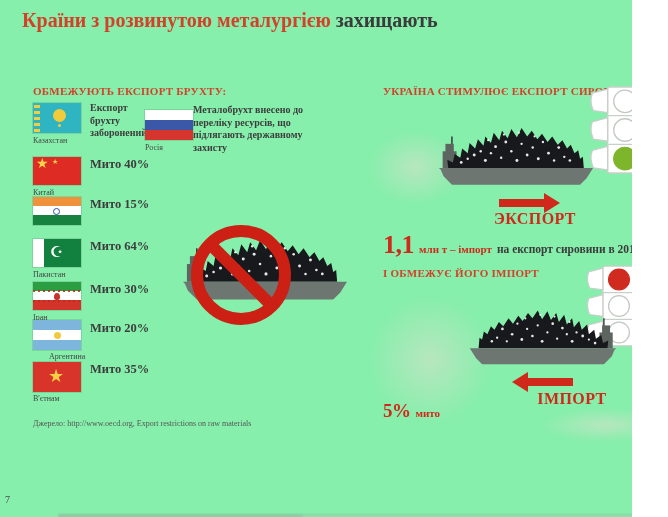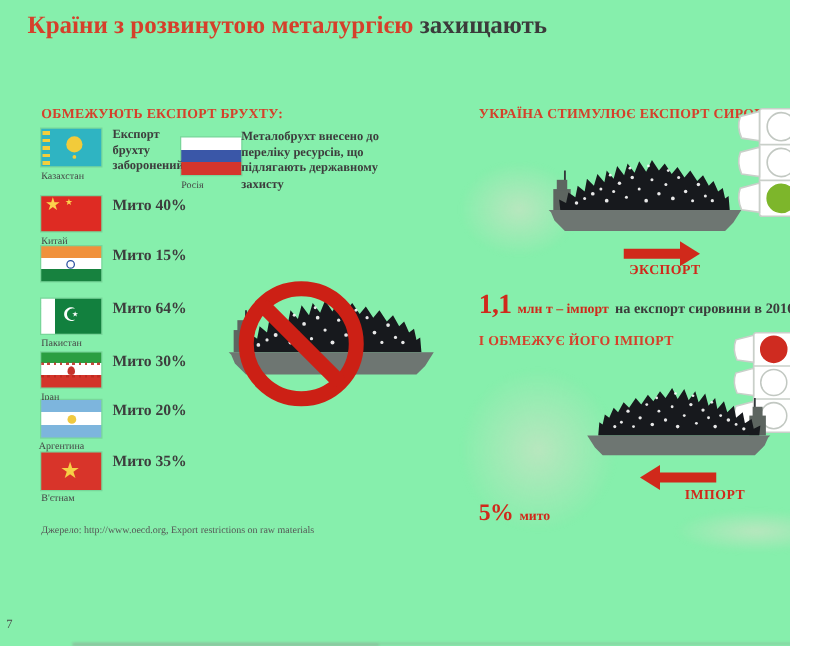--- a/index.html
+++ b/index.html
@@ -62,26 +62,26 @@
   .tl-stroke{fill:#ffffff;stroke:#c9cfc9;stroke-width:1.3;}
   .lens{fill:#ffffff;stroke:#c2c8c2;stroke-width:1.3;}
   .lens.on-green{fill:#7db62b;stroke:#7db62b;}
   .lens.on-red{fill:#cf2b20;stroke:#cf2b20;}
 
   
   .arrow{position:absolute;height:8px;background:#d0291b;z-index:4;}
   .arrow::after{content:"";position:absolute;right:-15px;top:-6px;width:0;height:0;
      border-left:16px solid #d0291b;border-top:10px solid transparent;border-bottom:10px solid transparent;}
   .arrow.left::after{right:auto;left:-15px;border-left:none;border-right:16px solid #d0291b;}
-  .arrow-label{position:absolute;color:#d0291b;font-weight:700;font-size:11px;letter-spacing:.4px;
+  .arrow-label{position:absolute;color:#d0291b;font-weight:700;font-size:16px;letter-spacing:.4px;
      text-align:center;z-index:4;}
 
   
   .stat{position:absolute;display:flex;align-items:baseline;gap:5px;white-space:nowrap;}
-  .stat .big{font-size:22px;font-weight:700;color:#d0291b;letter-spacing:-.5px;}
+  .stat .big{font-size:26px;font-weight:700;color:#d0291b;letter-spacing:-.5px;}
   .stat .redtxt{font-size:11px;font-weight:700;color:#d0291b;}
   .stat .darktxt{font-size:11.5px;font-weight:700;color:#3b3b3b;}
 
   
   .blob{position:absolute;border-radius:50%;z-index:0;
      background:radial-gradient(closest-side,rgba(205,227,198,.7),rgba(205,227,198,0));filter:blur(2px);}
   .scan-edge{position:absolute;background:#8f958f;opacity:.45;filter:blur(1px);z-index:6;}
 </style>
 </head>
 <body>
@@ -156,21 +156,21 @@
   <div class="flag flag-pakistan" style="left:33px;top:239px;height:28px"></div>
   <div class="duty" style="left:90px;top:239px">Мито 64%</div>
   <div class="cty" style="left:33px;top:270px">Пакистан</div>
 
   <div class="flag flag-iran" style="left:33px;top:282px;height:28px"></div>
   <div class="duty" style="left:90px;top:282px">Мито 30%</div>
   <div class="cty" style="left:33px;top:313px">Іран</div>
 
   <div class="flag flag-argentina" style="left:33px;top:320px"></div>
   <div class="duty" style="left:90px;top:321px">Мито 20%</div>
-  <div class="cty" style="left:31px;top:352px">Аргентина</div>
+  <div class="cty" style="left:49px;top:352px">Аргентина</div>
 
   <div class="flag flag-vietnam" style="left:33px;top:362px"></div>
   <div class="duty" style="left:90px;top:362px">Мито 35%</div>
   <div class="cty" style="left:33px;top:394px">В'єтнам</div>
 
   <svg class="ship" style="left:181px;top:226px" width="168" height="84" viewBox="0 0 170 84">
       <use href="#shipShape"></use>
     </svg>
   <div class="ban-ring"></div>
 

